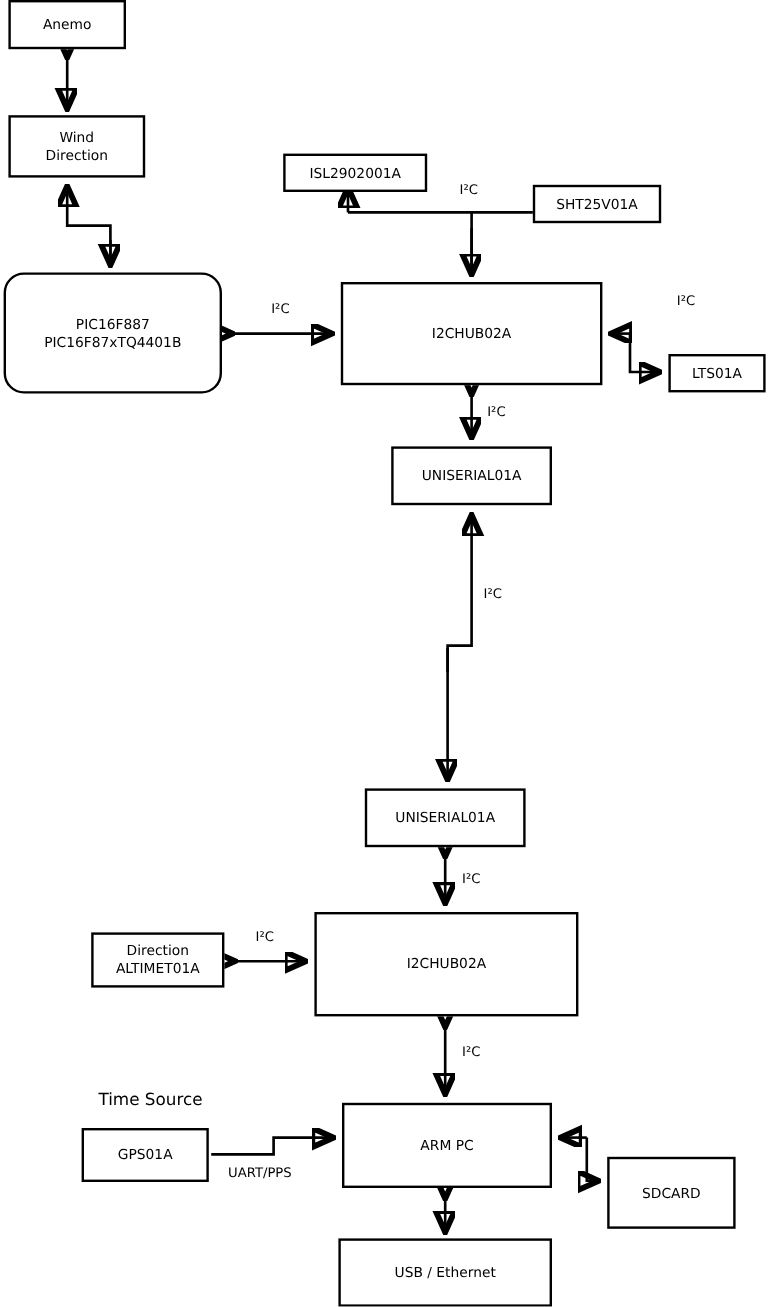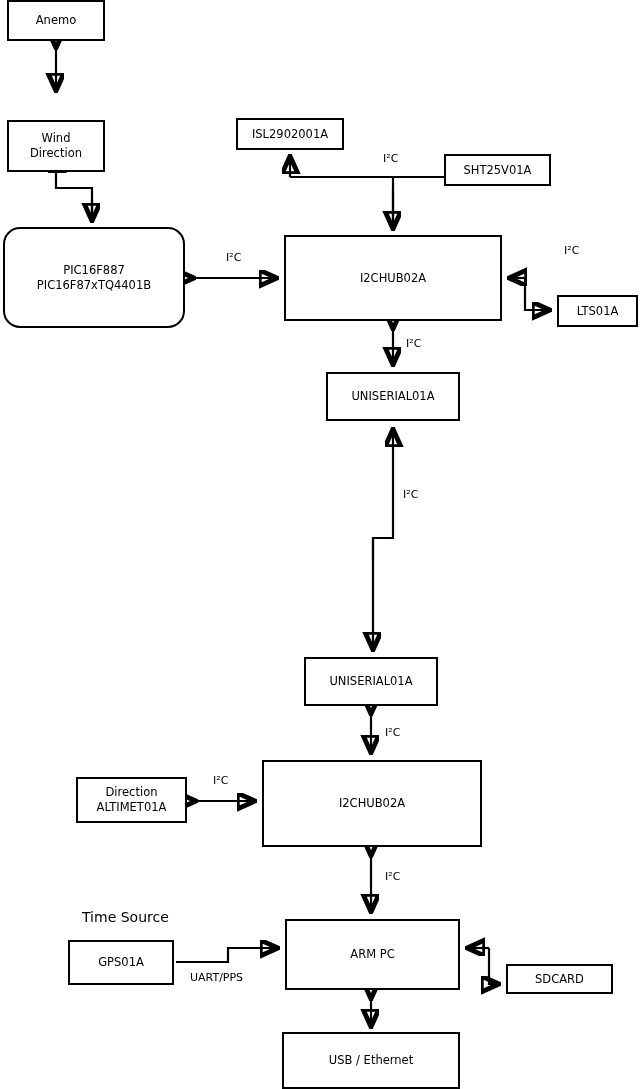--- a/index.html
+++ b/index.html
@@ -98,31 +98,31 @@
     <path d="M489,948 L468,948" marker-end="url(#ah)"></path>
     <path d="M489,948 L489,984 L498,984" marker-end="url(#ah)"></path>
 
     <line x1="371" y1="998" x2="371" y2="1026" marker-end="url(#ah)" marker-start="url(#ah)"></line>
   </svg>
 
   <div class="node" style="left:7px; top:0px; width:98px; height:41px;">
     <span class="lbl">Anemo</span>
   </div>
 
-  <div class="node" style="left:7px; top:96px; width:98px; height:52px;margin-top:24px;">
+  <div class="node" style="left:7px; top:96px; width:114px; height:52px;">
     <span class="lbl">Wind
 Direction</span>
   </div>
 
   <div class="node" style="left:3px; top:227px; width:182px; height:101px;border-radius:17px;">
     <span class="lbl">PIC16F887
 PIC16F87xTQ4401B</span>
   </div>
 
-  <div class="node" style="left:236px; top:118px; width:108px; height:32px;">
+  <div class="node" style="left:236px; top:128px; width:120px; height:32px;">
     <span class="lbl">ISL2902001A</span>
   </div>
 
   <div class="node" style="left:444px; top:118px; width:107px; height:32px;margin-top:36px;">
     <span class="lbl">SHT25V01A</span>
   </div>
 
   <div class="node" style="left:284px; top:235px; width:218px; height:86px;">
     <span class="lbl">I2CHUB02A</span>
   </div>
@@ -149,21 +149,21 @@
   </div>
 
   <div class="node" style="left:68px; top:940px; width:106px; height:45px;">
     <span class="lbl">GPS01A</span>
   </div>
 
   <div class="node" style="left:285px; top:919px; width:175px; height:71px;">
     <span class="lbl">ARM PC</span>
   </div>
 
-  <div class="node" style="left:506px; top:964px; width:107px; height:30px;">
+  <div class="node" style="left:506px; top:964px; width:107px; height:60px;">
     <span class="lbl">SDCARD</span>
   </div>
 
   <div class="node" style="left:282px; top:1032px; width:178px; height:57px;">
     <span class="lbl">USB / Ethernet</span>
   </div>
 
   <div class="edgelabel" style="left:226px; top:251px;">I²C</div>
 
   <div class="edgelabel" style="left:383px; top:152px;">I²C</div>

